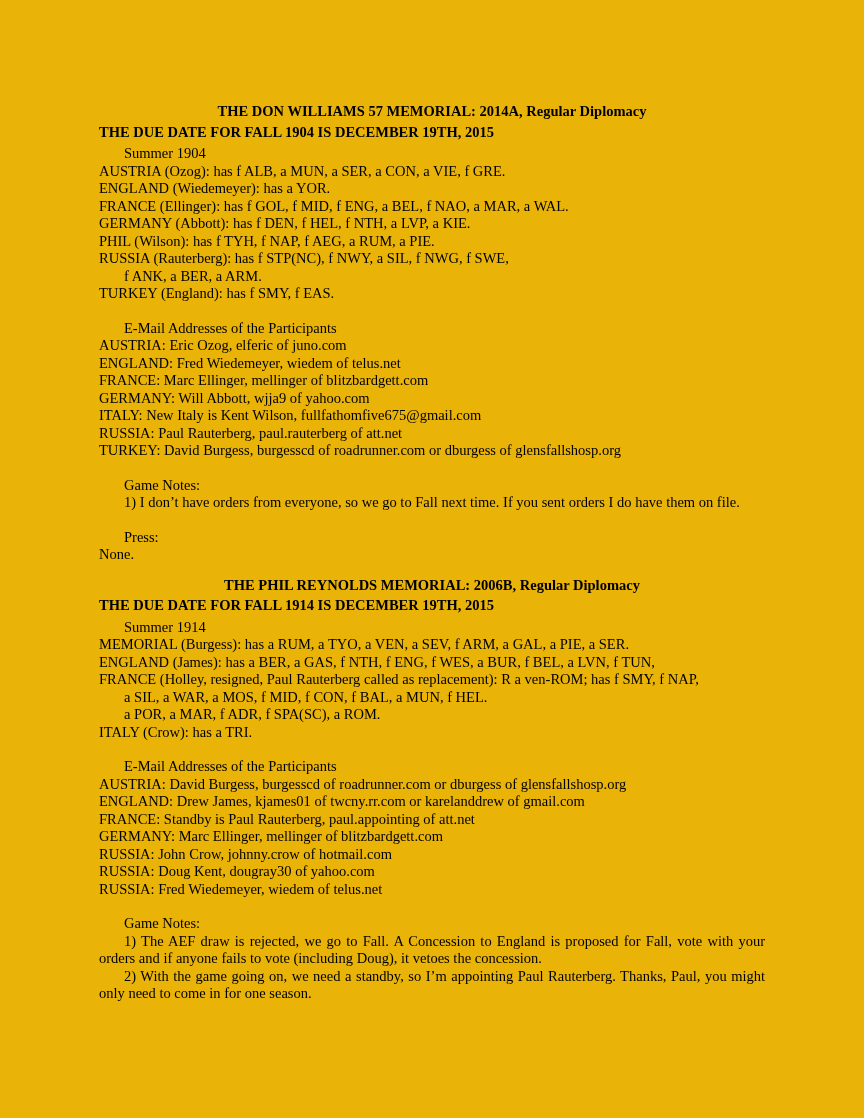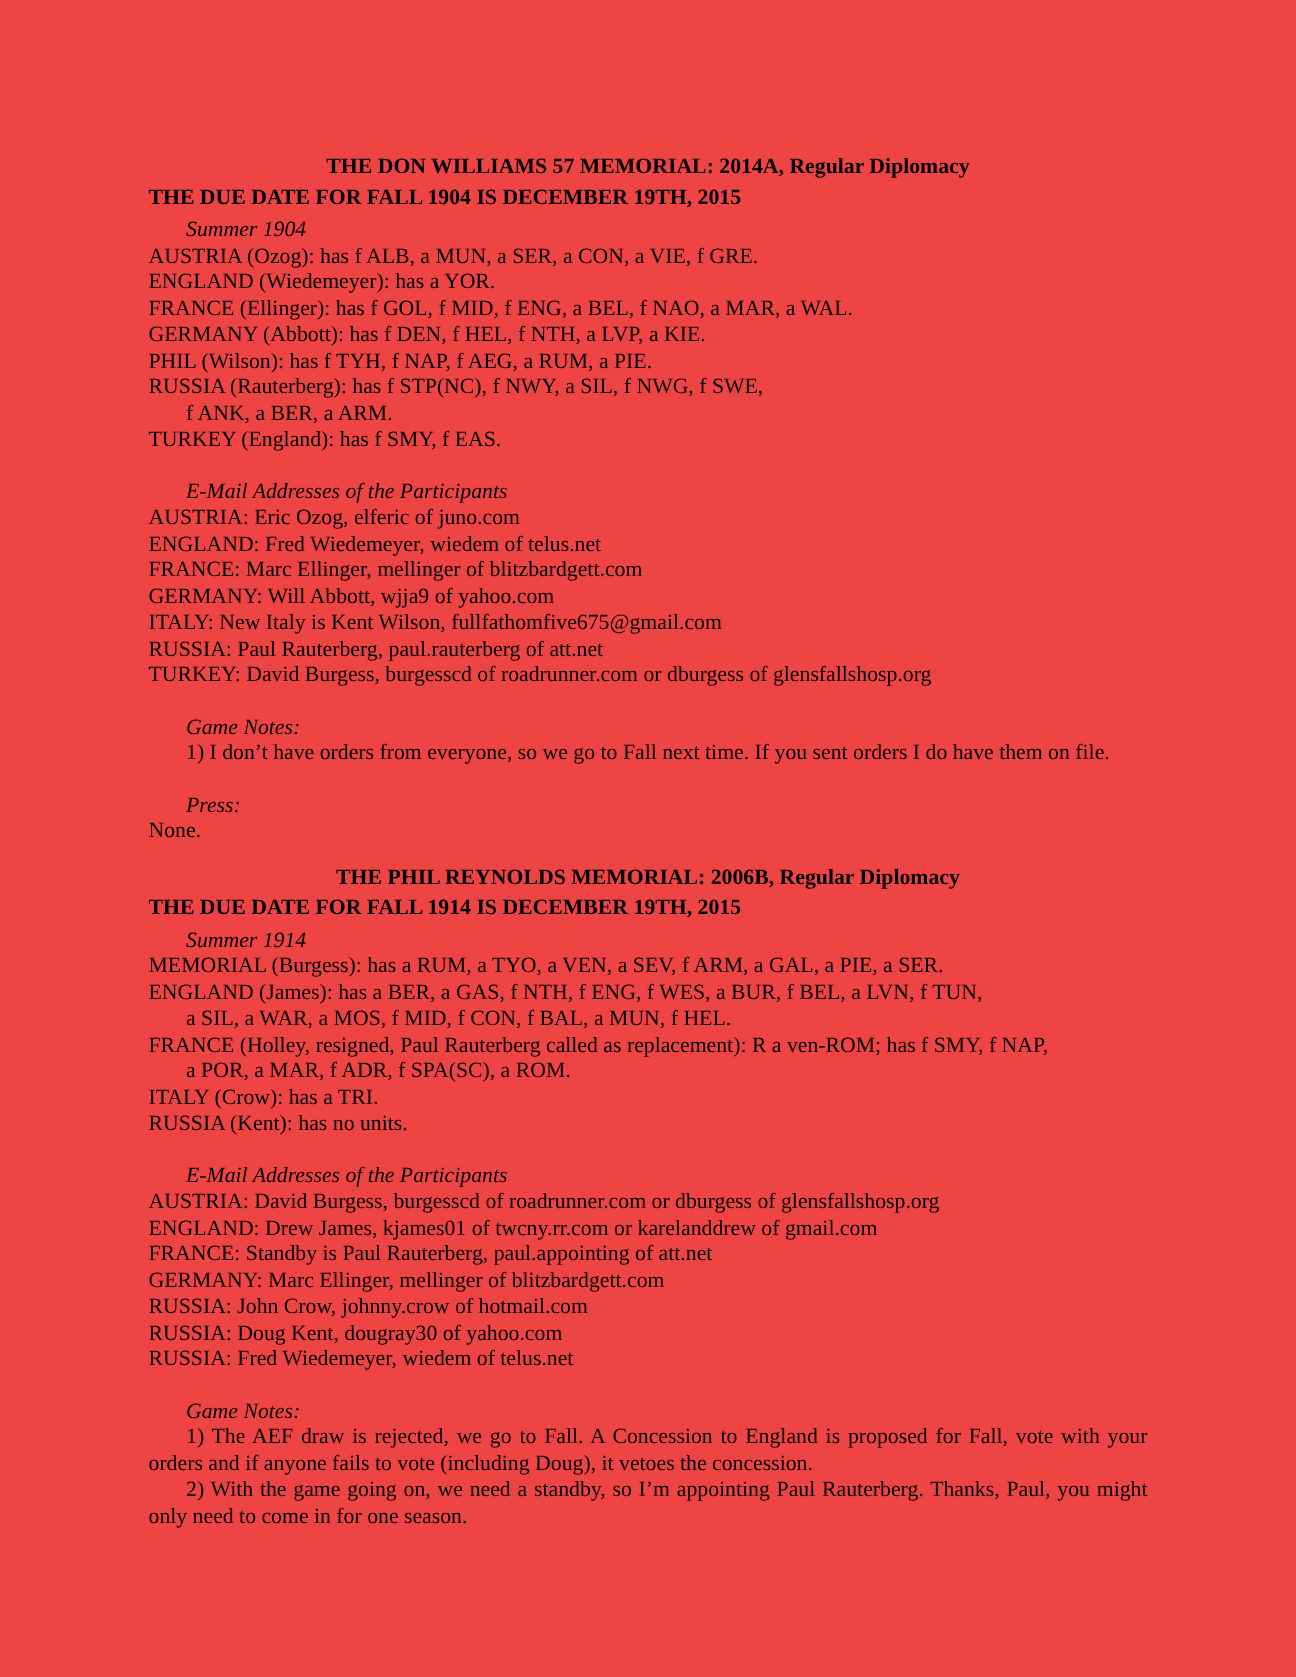--- a/index.html
+++ b/index.html
@@ -4,38 +4,37 @@
 <style>
   html, body {
     margin: 0;
     padding: 0;
     background: #ffffff;
   }
   .page {
     position: relative;
     width: 864px;
     height: 1118px;
-    background: #ef4444;
+    background: #eab308;
     color: #000000;
     font-family: "Liberation Serif", "DejaVu Serif", serif;
     font-size: 14.5px;
     line-height: 17.5px;
     box-sizing: border-box;
     padding: 103px 99px 0 99px;
     overflow: hidden;
   }
   .line { white-space: nowrap; }
   .game-title {
     font-weight: bold;
     text-align: center;
     margin-bottom: 3px;
   }
   .due-date { font-weight: bold; }
   .sec-header {
-    font-style: italic;
     padding-left: 25px;
     margin-top: 4px;
   }
   .cont { padding-left: 25px; }
   .para {
     text-align: justify;
     text-indent: 25px;
     white-space: normal;
   }
   .blank { height: 13px; }
@@ -80,25 +79,24 @@
 
   <div class="blank"></div>
 
   <section>
     <div class="game-title">THE PHIL REYNOLDS MEMORIAL: 2006B, Regular Diplomacy</div>
     <div class="line due-date">THE DUE DATE FOR FALL 1914 IS DECEMBER 19TH, 2015</div>
     <div class="sec-header">Summer 1914</div>
 
     <div class="line">MEMORIAL (Burgess): has a RUM, a TYO, a VEN, a SEV, f ARM, a GAL, a PIE, a SER.</div>
     <div class="line">ENGLAND (James): has a BER, a GAS, f NTH, f ENG, f WES, a BUR, f BEL, a LVN, f TUN,</div>
+    <div class="line">FRANCE (Holley, resigned, Paul Rauterberg called as replacement): R a ven-ROM; has f SMY, f NAP,</div>
     <div class="line cont">a SIL, a WAR, a MOS, f MID, f CON, f BAL, a MUN, f HEL.</div>
-    <div class="line">FRANCE (Holley, resigned, Paul Rauterberg called as replacement): R a ven-ROM; has f SMY, f NAP,</div>
     <div class="line cont">a POR, a MAR, f ADR, f SPA(SC), a ROM.</div>
     <div class="line">ITALY (Crow): has a TRI.</div>
-    <div class="line">RUSSIA (Kent): has no units.</div>
 
     <div class="blank"></div>
     <div class="sec-header">E-Mail Addresses of the Participants</div>
     <div class="line">AUSTRIA: David Burgess, burgesscd of roadrunner.com or dburgess of glensfallshosp.org</div>
     <div class="line">ENGLAND: Drew James, kjames01 of twcny.rr.com or karelanddrew of gmail.com</div>
     <div class="line">FRANCE: Standby is Paul Rauterberg, paul.appointing of att.net</div>
     <div class="line">GERMANY: Marc Ellinger, mellinger of blitzbardgett.com</div>
     <div class="line">RUSSIA: John Crow, johnny.crow of hotmail.com</div>
     <div class="line">RUSSIA: Doug Kent, dougray30 of yahoo.com</div>
     <div class="line">RUSSIA: Fred Wiedemeyer, wiedem of telus.net</div>

